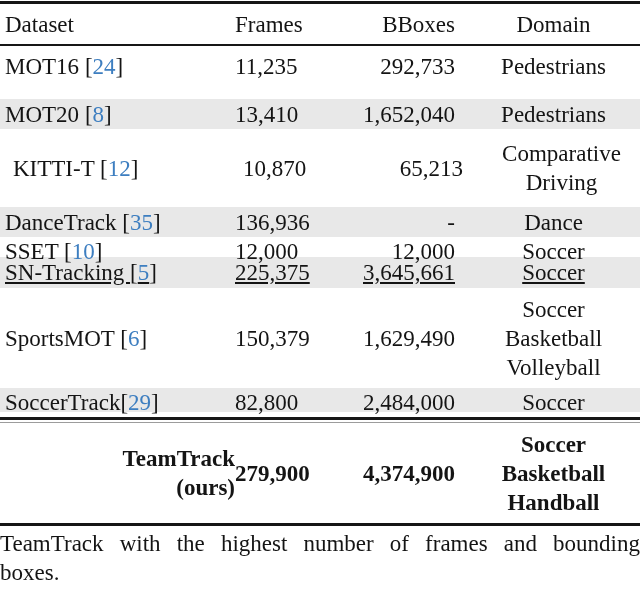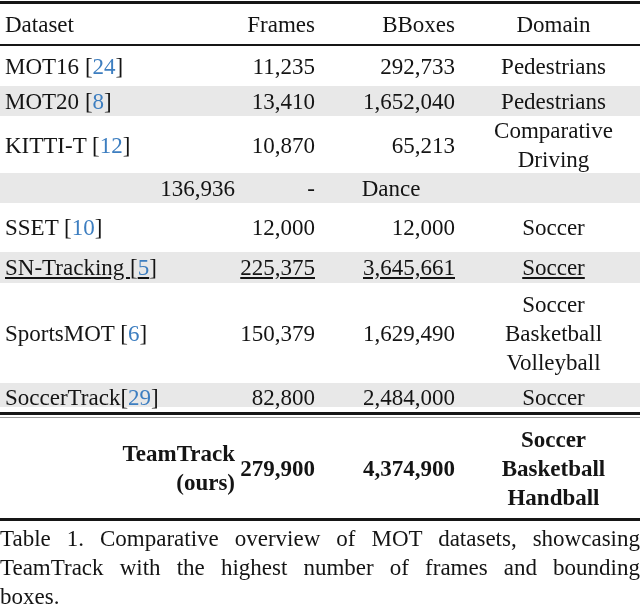--- a/index.html
+++ b/index.html
@@ -21,30 +21,30 @@
 
   
   .row {
     display: grid;
     grid-template-columns: 235px 80px 140px 185px;
     align-items: center;
     font-size: 23px;
     line-height: 29px;
   }
   .c1 { padding-left: 5px; text-align: left; }
-  .c2 { text-align: right; }
+  .c2 { text-align: left; }
   .c3 { text-align: right; }
   .c4 { text-align: center; padding-left: 12px; }
 
   .h-header { height: 40px; }
   .h-r0 { height: 40px; }
-  .h-r1 { height: 30px; }
-  .h-r2 { height: 57px; }
+  .h-r1 { height: 30px; margin-top: 13px; }
+  .h-r2 { height: 78px; margin-left: 8px; }
   .h-r3 { height: 30px; }
-  .h-r4 { height: 49px; }
+  .h-r4 { height: 20px; }
   .h-r5 { height: 31px; text-decoration: underline; }
   .h-r6 { height: 100px; }
   .h-r7 { height: 24px; }
 
   .stripe { background: #e8e8e8; }
 
   .cite { color: #3d7ec0; }
 
   .highlight { height: 100px; font-weight: 700; }
   .highlight .c1 { text-align: right; padding-left: 0; }
@@ -93,20 +93,21 @@
     <div class="c1"><span>KITTI-T </span><span>[</span><span class="cite">12</span><span>]</span></div>
     <div class="c2">10,870</div>
     <div class="c3">65,213</div>
     <div class="c4">
       <div>Comparative</div>
       <div>Driving</div>
     </div>
   </div>
 
   <div class="row h-r3 stripe">
+    <div class="c1"><span>DanceTrack </span><span>[</span><span class="cite">35</span><span>]</span></div>
     <div class="c2">136,936</div>
     <div class="c3">-</div>
     <div class="c4">Dance</div>
   </div>
 
   <div class="row h-r4">
     <div class="c1"><span>SSET </span><span>[</span><span class="cite">10</span><span>]</span></div>
     <div class="c2">12,000</div>
     <div class="c3">12,000</div>
     <div class="c4">Soccer</div>
@@ -151,18 +152,17 @@
     <div class="c4">
       <div>Soccer</div>
       <div>Basketball</div>
       <div>Handball</div>
     </div>
   </div>
 
   <div class="rule-bottom"></div>
 
   <div class="caption">
-    <div class="cap-line">Table 1. Comparative overview of MOT datasets, showcasing</div>
     <div class="cap-line">TeamTrack with the highest number of frames and bounding</div>
     <div class="cap-line cap-last">boxes.</div>
   </div>
 
 </div>
 
 </body></html>

